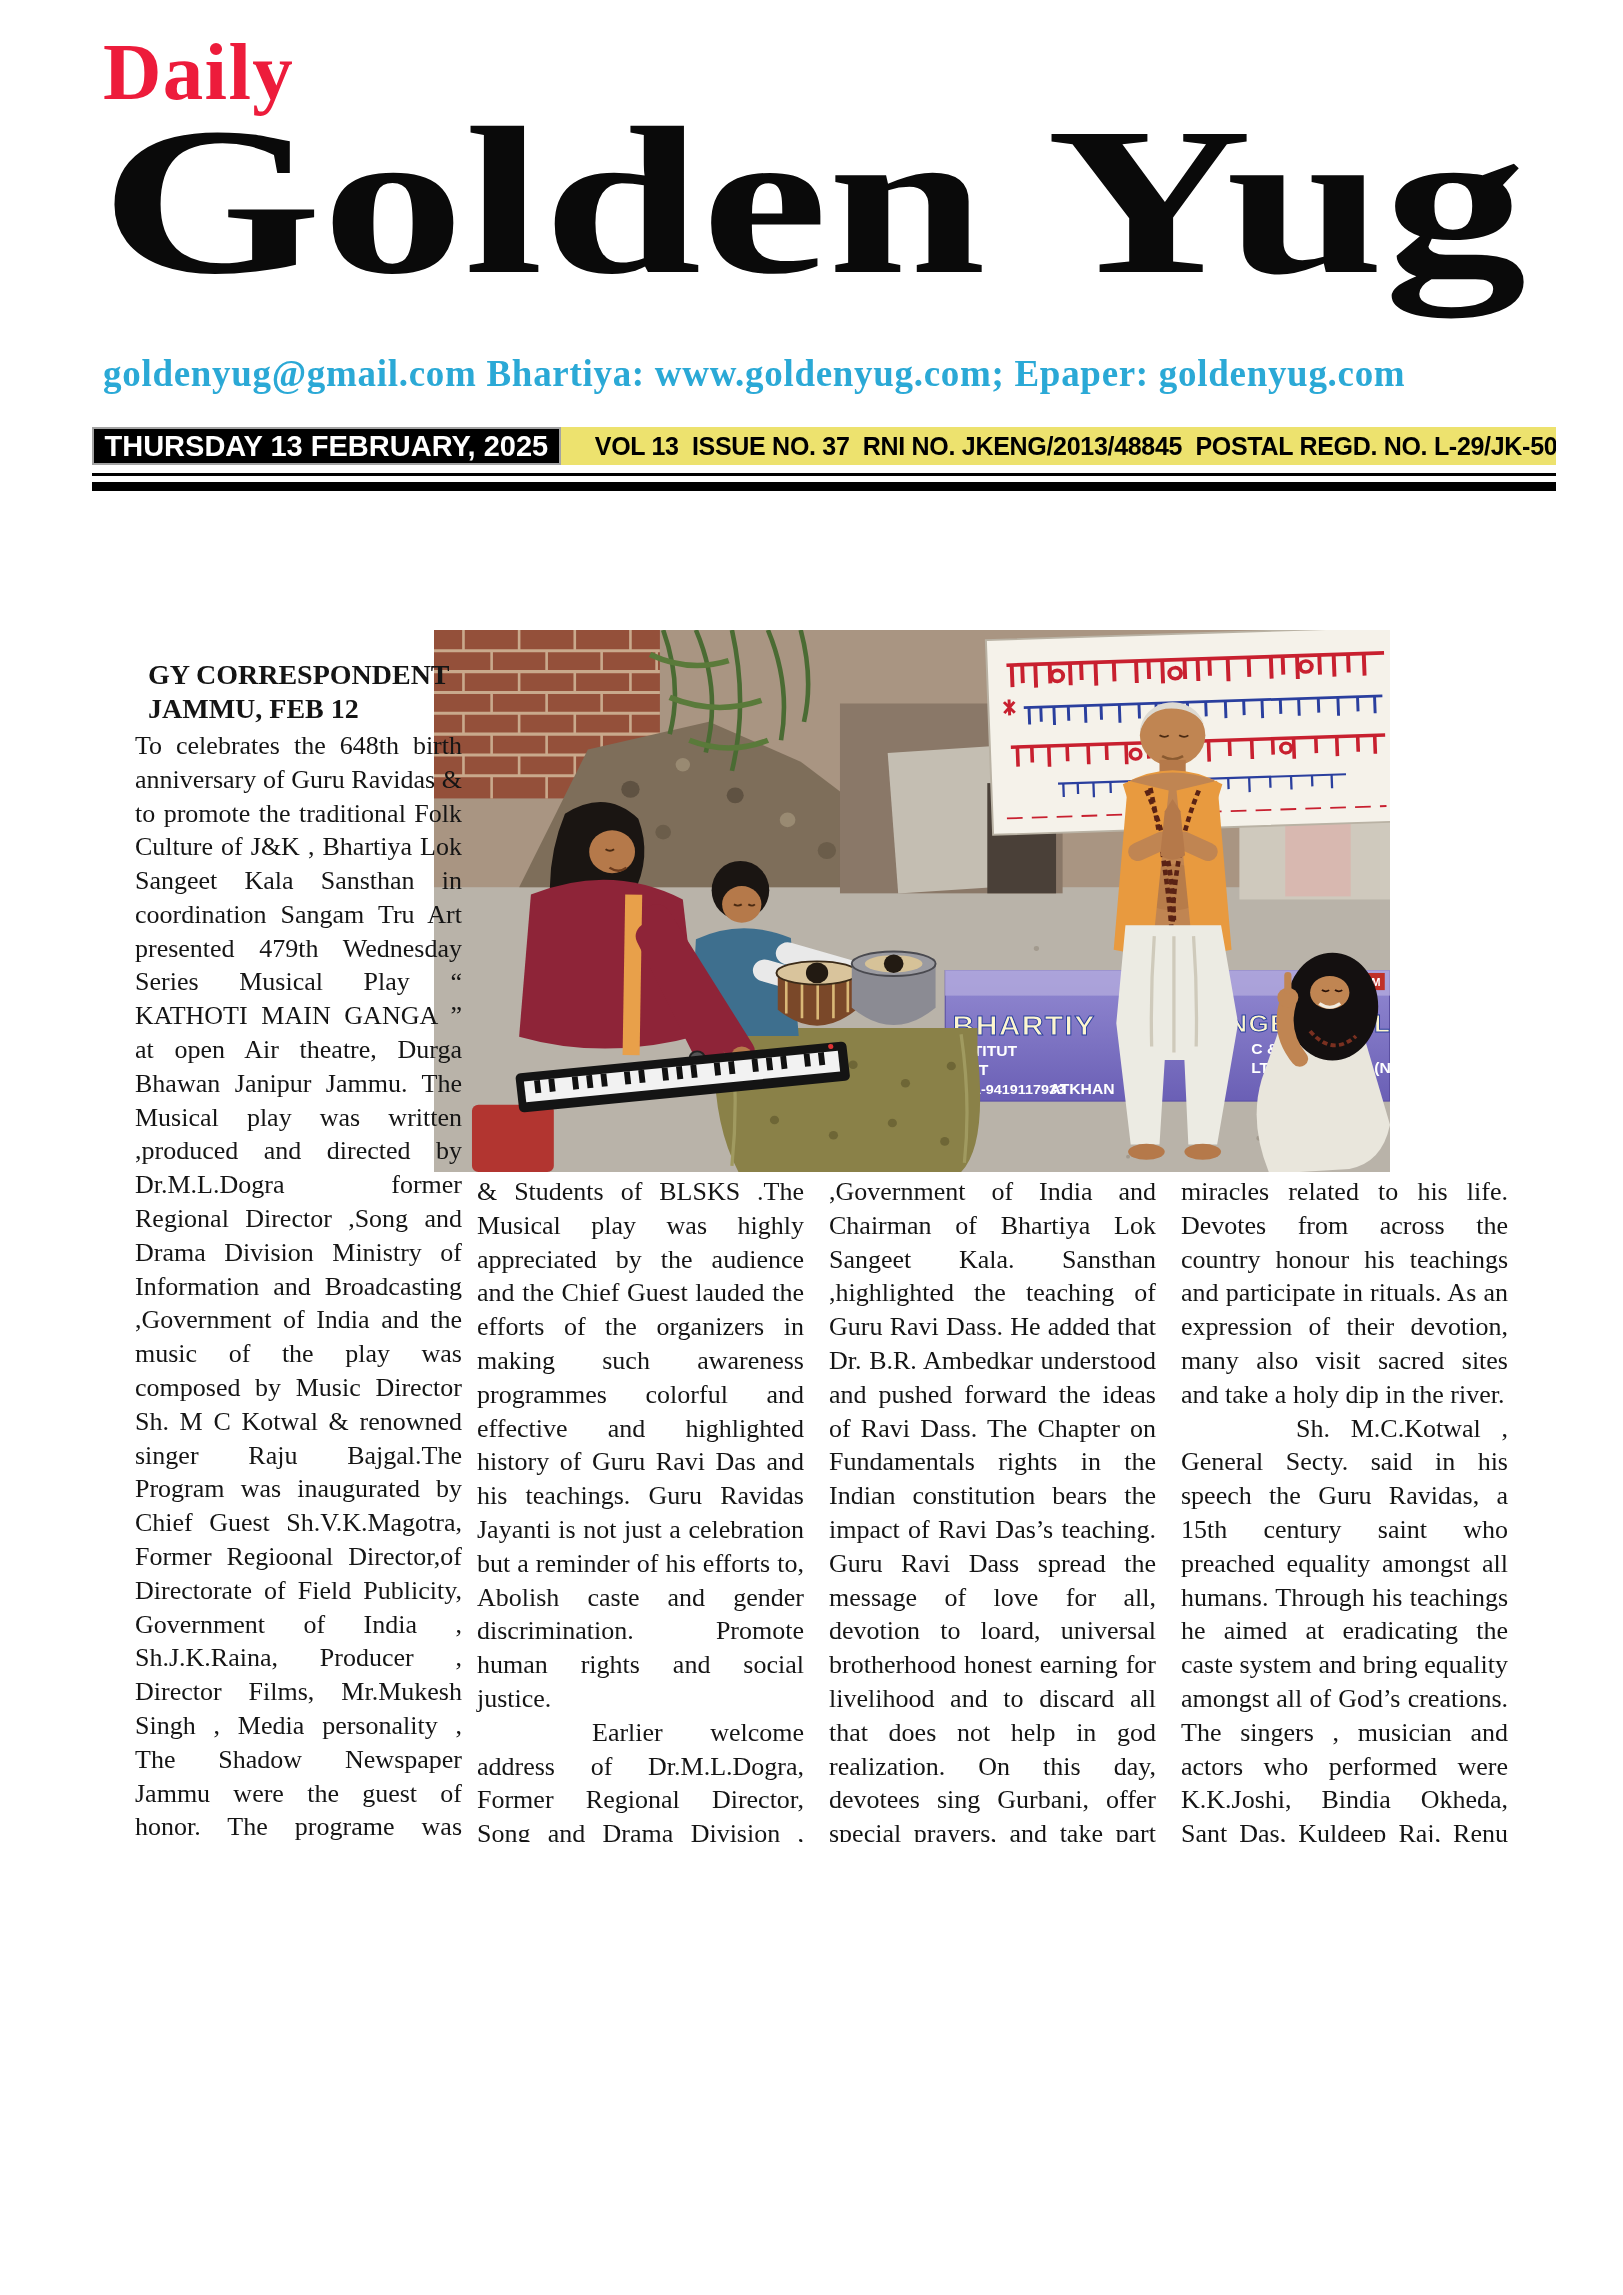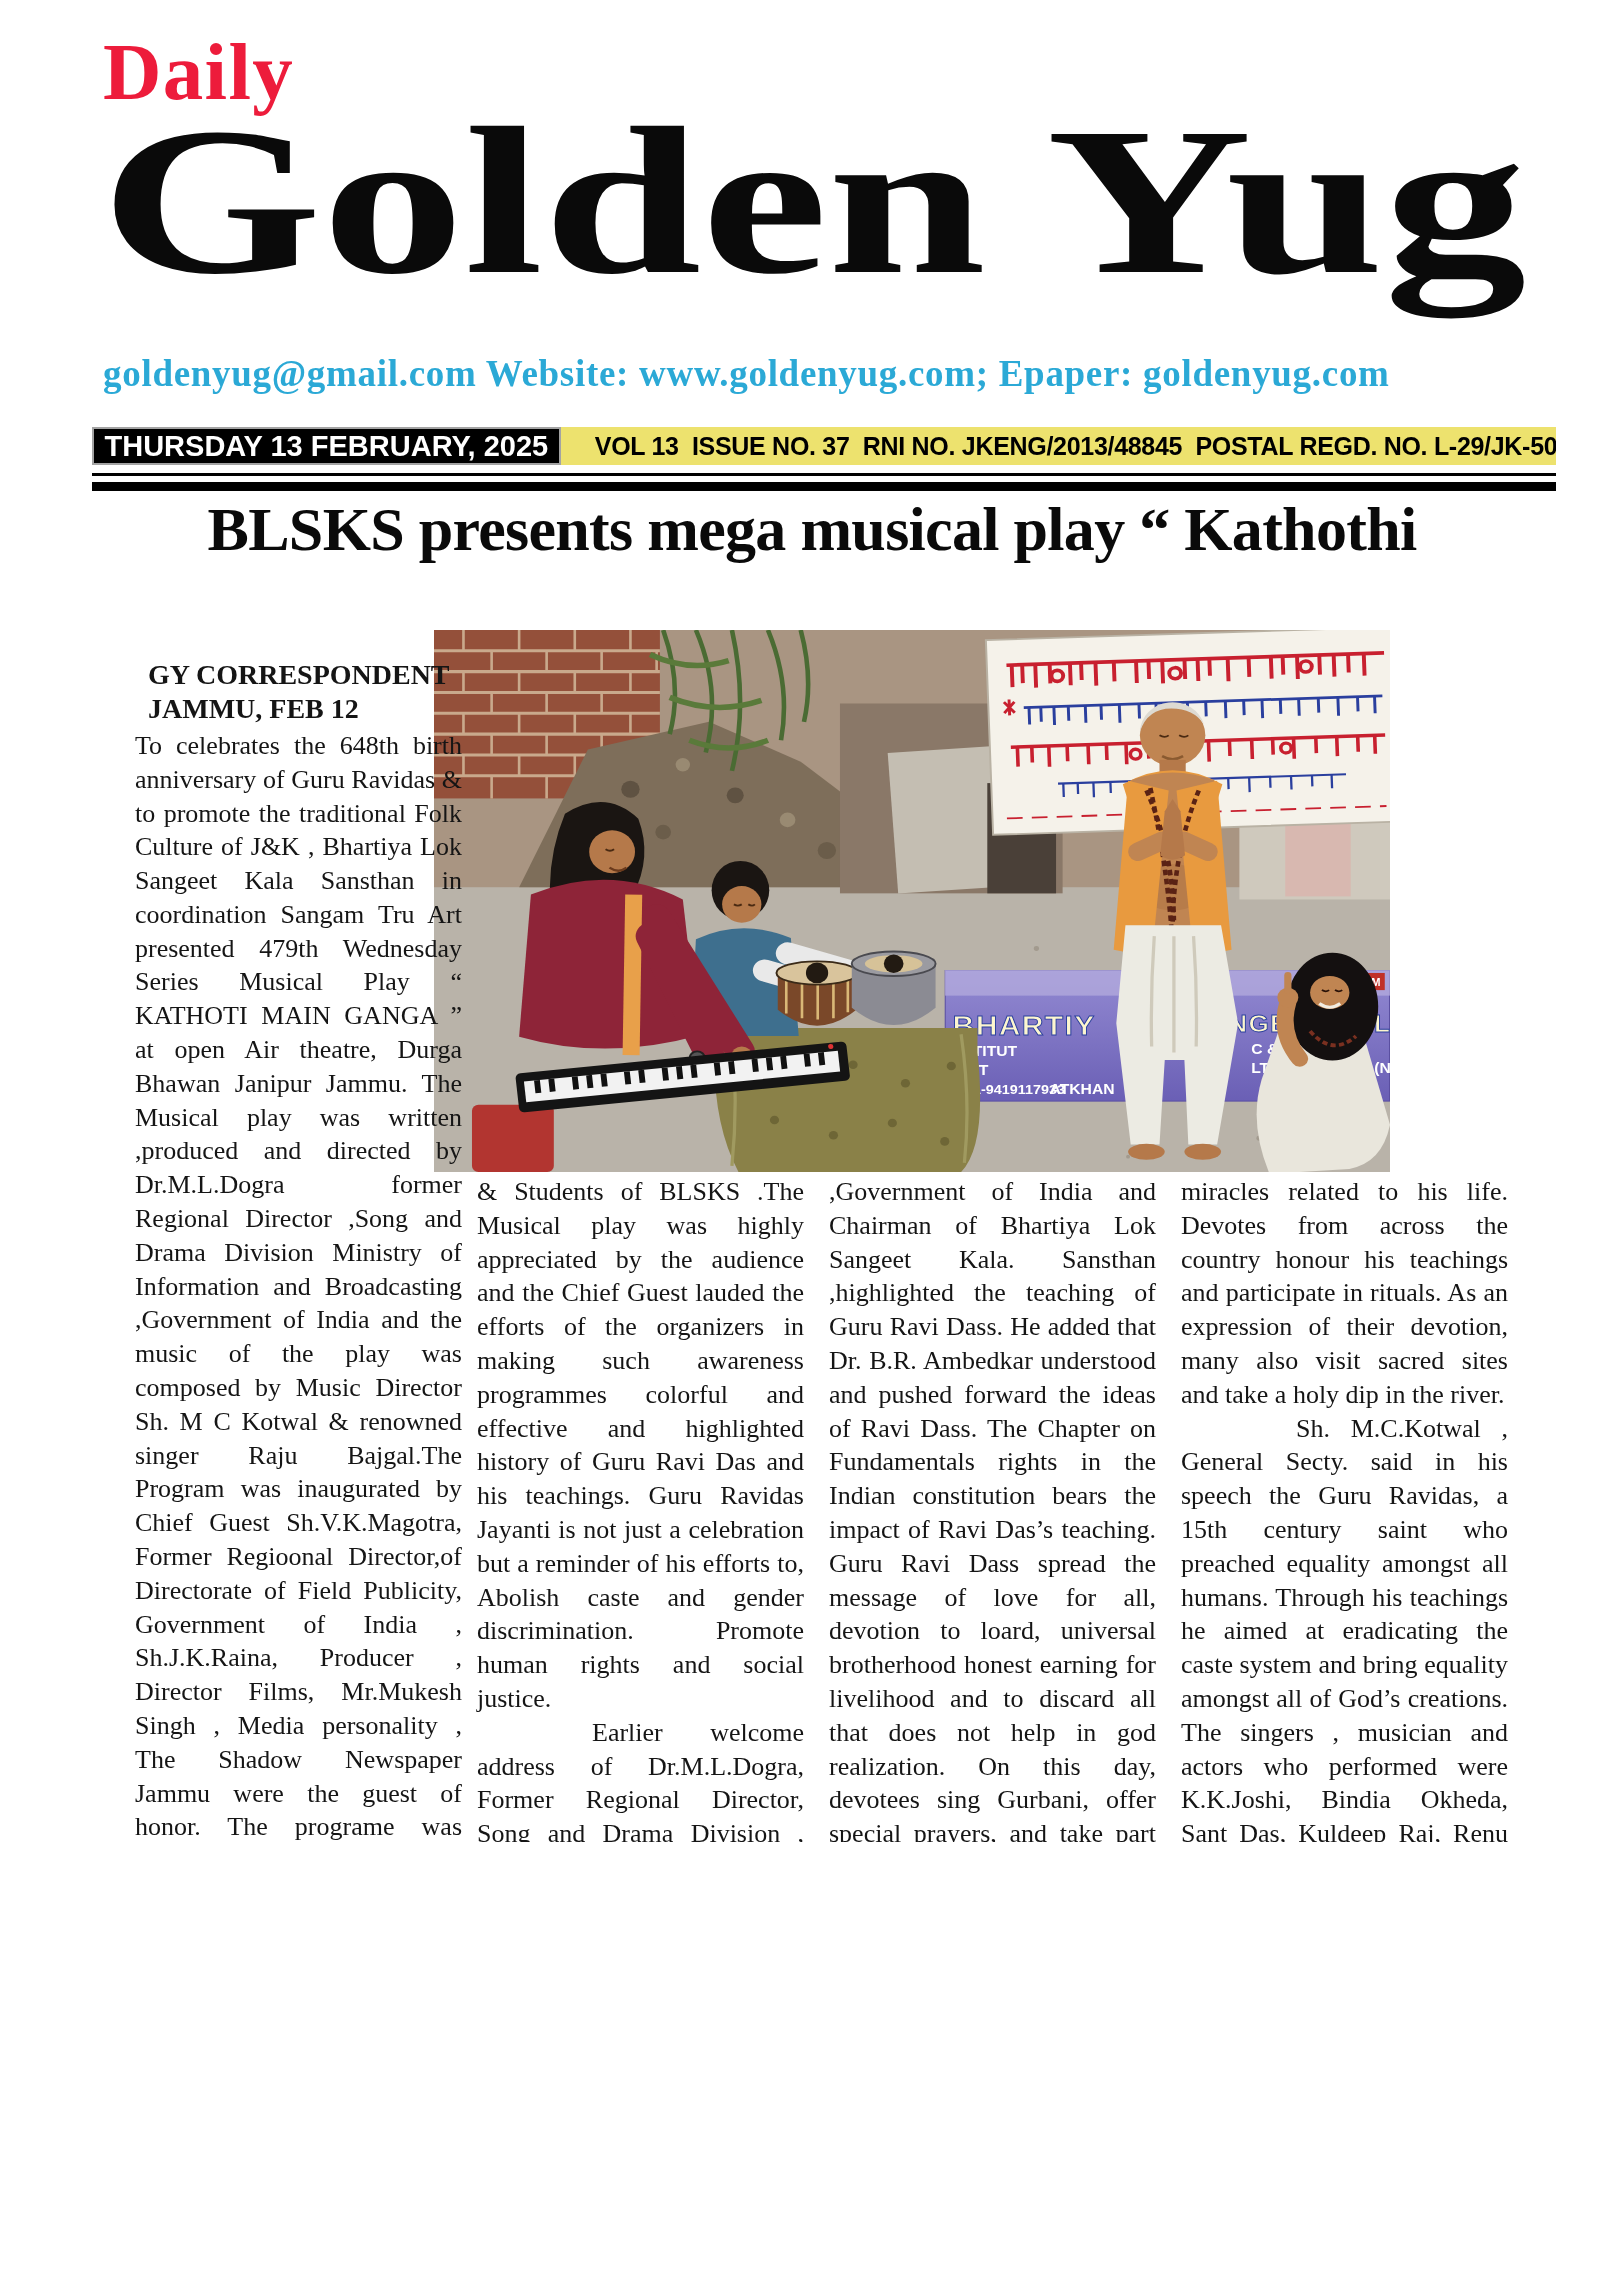--- a/index.html
+++ b/index.html
@@ -35,31 +35,30 @@
 <body>
 
 <div class="page">
 
   <div class="kicker">Daily</div>
 
   <svg class="title-svg" width="1460" height="242" viewBox="0 0 2230 370">
     <text class="title-text" x="12" y="298" textLength="2180" lengthAdjust="spacingAndGlyphs">Golden Yug</text>
   </svg>
 
-  <div class="contact">goldenyug@gmail.com Website: www.goldenyug.com; Epaper: goldenyug.com</div>
+  <div class="contact">goldenyug@gmail.com Bhartiya: www.goldenyug.com; Epaper: goldenyug.com</div>
 
   <div class="infobar">
     <div class="datebox">THURSDAY 13 FEBRUARY, 2025</div>
     <div class="issueline">VOL 13  ISSUE NO. 37  RNI NO. JKENG/2013/48845  POSTAL REGD. NO. L-29/JK-509/22-24   PAGES 1</div>
   </div>
   <div class="rule-thin"></div>
   <div class="rule-thick"></div>
 
   <div class="headline">
-    <div>BLSKS presents mega musical play “ Kathothi</div>
   </div>
 
   <svg class="photo" viewBox="0 0 1460 885" preserveAspectRatio="none">
     <defs>
       <linearGradient id="gradPurple" x1="0" y1="0" x2="0" y2="1">
         <stop offset="0" stop-color="#938ad2"></stop>
           <stop offset="1" stop-color="#6a5fb5"></stop>
       </linearGradient>
       <clipPath id="clipBanner">
           <rect x="780" y="555" width="680" height="215"></rect>

